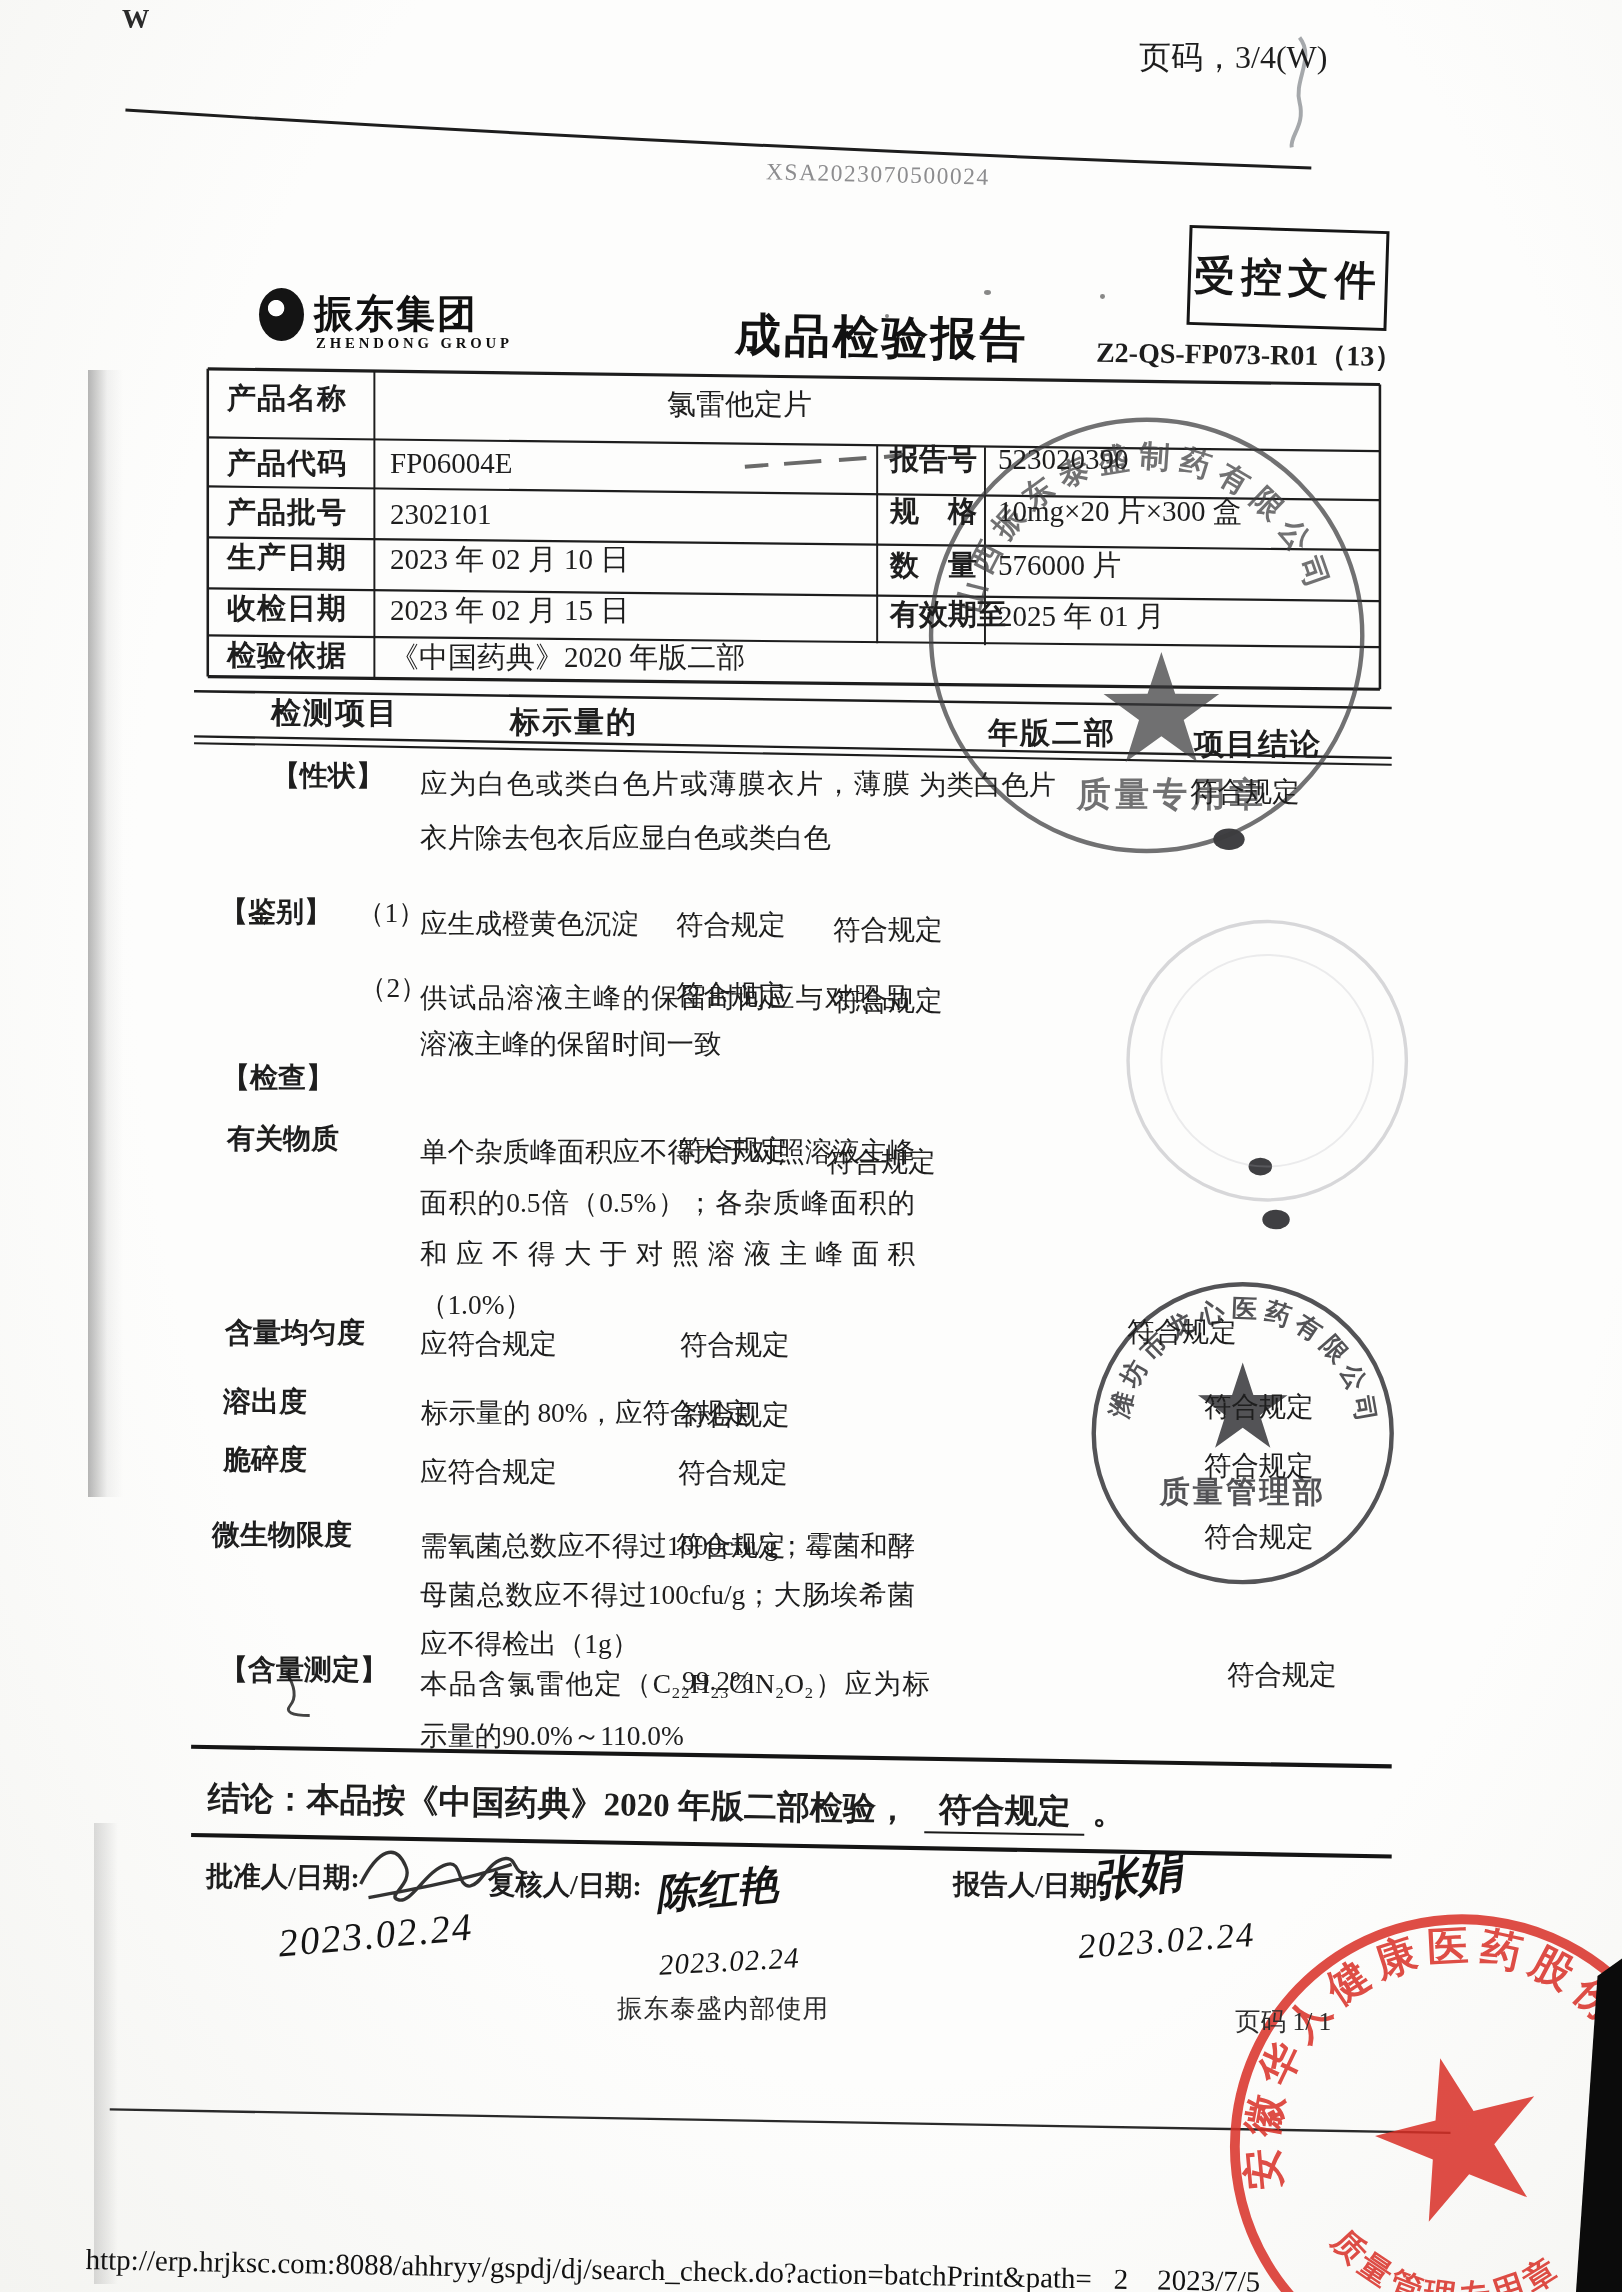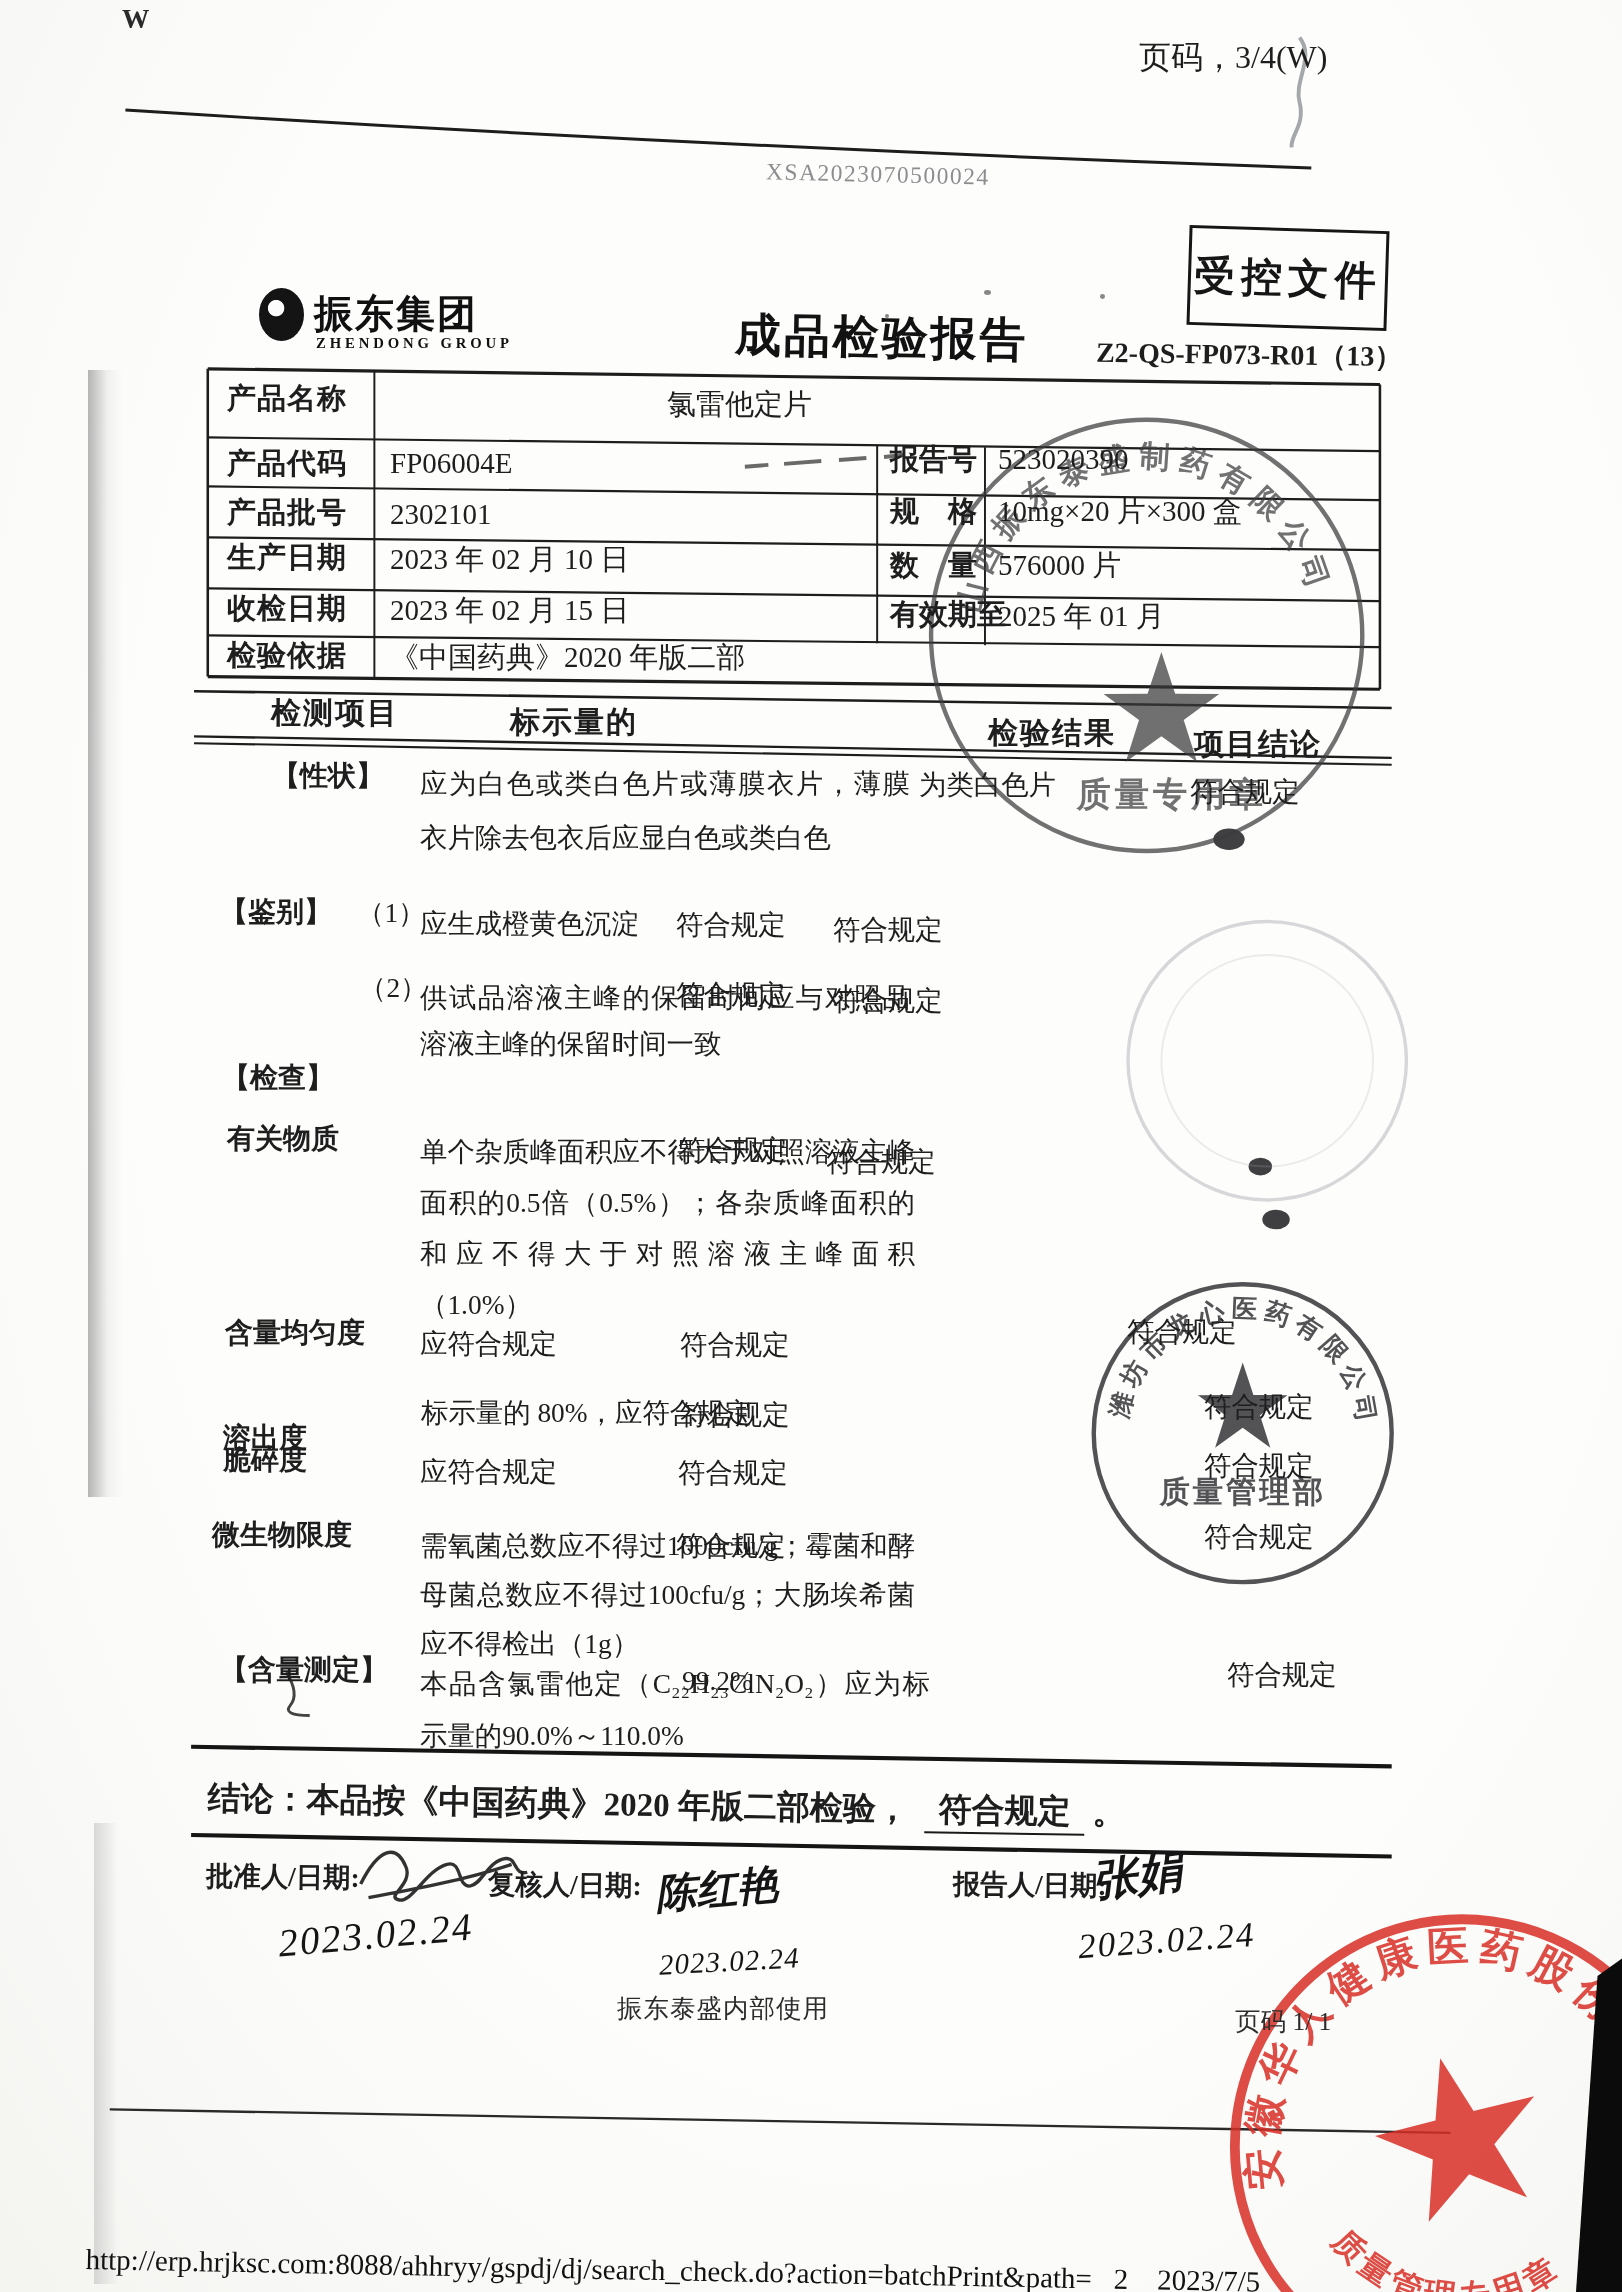--- a/index.html
+++ b/index.html
@@ -152,21 +152,21 @@
       <div class="t sb" style="left: 227px; top: 592px; font-size: 29px; letter-spacing: 1px;">收检日期</div>
       <div class="t " style="left: 390px; top: 594px; font-size: 29px;">2023 年 02 月 15 日</div>
       <div class="t sb" style="left: 890px; top: 600px; font-size: 29px; font-family: Liberation Mono, monospace;">有效期至</div>
       <div class="t " style="left: 998px; top: 600px; font-size: 29px;">2025 年 01 月</div>
       <div class="t sb" style="left: 227px; top: 639px; font-size: 29px; letter-spacing: 1px;">检验依据</div>
       <div class="t " style="left: 390px; top: 641px; font-size: 29px;">《中国药典》2020 年版二部</div>
     </div>
 
   <div class="t sb" style="left:271px;top:696px;font-size:30px;letter-spacing:2px;">检测项目</div>
   <div class="t sb" style="left:510px;top:705px;font-size:30px;letter-spacing:2px;">标示量的</div>
-  <div class="t sb" style="left:988px;top:716px;font-size:30px;letter-spacing:2px;">检验结果</div>
+  <div class="t sb" style="left:988px;top:716px;font-size:30px;letter-spacing:2px;">年版二部</div>
   <div class="t sb" style="left:1194px;top:727px;font-size:30px;letter-spacing:2px;">项目结论</div>
 
   <div id="tests">
       <div class="t sb" style="left: 272px; top: 760px; font-size: 28px;">【性状】</div>
       <div class="t jt" style="left: 420px; top: 757px; font-size: 27.4px; width: 490px; line-height: 54px;">应为白色或类白色片或薄膜衣片，薄膜衣片除去包衣后应显白色或类白色</div>
       <div class="t " style="left: 919px; top: 770px; font-size: 27.4px;">为类白色片</div>
       <div class="t " style="left: 1190px; top: 777px; font-size: 27.4px;">符合规定</div>
       <div class="t sb" style="left: 220px; top: 896px; font-size: 28px;">【鉴别】</div>
       <div class="t " style="left: 357px; top: 898px; font-size: 27.4px;">（1）</div>
       <div class="t jt" style="left: 420px; top: 900px; font-size: 27.4px; width: 490px; line-height: 49px;">应生成橙黄色沉淀</div>
@@ -178,21 +178,21 @@
       <div class="t " style="left: 833px; top: 986px; font-size: 27.4px;">符合规定</div>
       <div class="t sb" style="left: 222px; top: 1062px; font-size: 28px; text-align: center;">【检查】</div>
       <div class="t sb" style="left: 227px; top: 1123px; font-size: 28px;">有关物质</div>
       <div class="t jt" style="left: 420px; top: 1127px; font-size: 27.4px; width: 495px; line-height: 51px;">单个杂质峰面积应不得大于对照溶液主峰面积的0.5倍（0.5%）；各杂质峰面积的和应不得大于对照溶液主峰面积（1.0%）</div>
       <div class="t " style="left: 678px; top: 1135px; font-size: 27.4px;">符合规定</div>
       <div class="t " style="left: 826px; top: 1147px; font-size: 27.4px;">符合规定</div>
       <div class="t sb" style="left: 225px; top: 1317px; font-size: 28px;">含量均匀度</div>
       <div class="t jt" style="left: 420px; top: 1320px; font-size: 27.4px; width: 495px; line-height: 49px;">应符合规定</div>
       <div class="t " style="left: 680px; top: 1330px; font-size: 27.4px;">符合规定</div>
       <div class="t " style="left: 1127px; top: 1317px; font-size: 27.4px;">符合规定</div>
-      <div class="t sb" style="left: 223px; top: 1386px; font-size: 28px; margin-top: 36px;">溶出度</div>
+      <div class="t sb" style="left: 223px; top: 1386px; font-size: 28px;">溶出度</div>
       <div class="t jt" style="left: 421px; top: 1389px; font-size: 27.4px; width: 495px; line-height: 49px;">标示量的 80%，应符合规定</div>
       <div class="t " style="left: 680px; top: 1400px; font-size: 27.4px;">符合规定</div>
       <div class="t " style="left: 1204px; top: 1392px; font-size: 27.4px;">符合规定</div>
       <div class="t sb" style="left: 223px; top: 1444px; font-size: 28px;">脆碎度</div>
       <div class="t jt" style="left: 420px; top: 1448px; font-size: 27.4px; width: 495px; line-height: 49px;">应符合规定</div>
       <div class="t " style="left: 678px; top: 1458px; font-size: 27.4px;">符合规定</div>
       <div class="t " style="left: 1204px; top: 1451px; font-size: 27.4px;">符合规定</div>
       <div class="t sb" style="left: 212px; top: 1519px; font-size: 28px;">微生物限度</div>
       <div class="t jt" style="left: 420px; top: 1522px; font-size: 27.4px; width: 495px; line-height: 49px;">需氧菌总数应不得过1000cfu/g；霉菌和酵母菌总数应不得过100cfu/g；大肠埃希菌应不得检出（1g）</div>
       <div class="t " style="left: 676px; top: 1531px; font-size: 27.4px;">符合规定</div>

